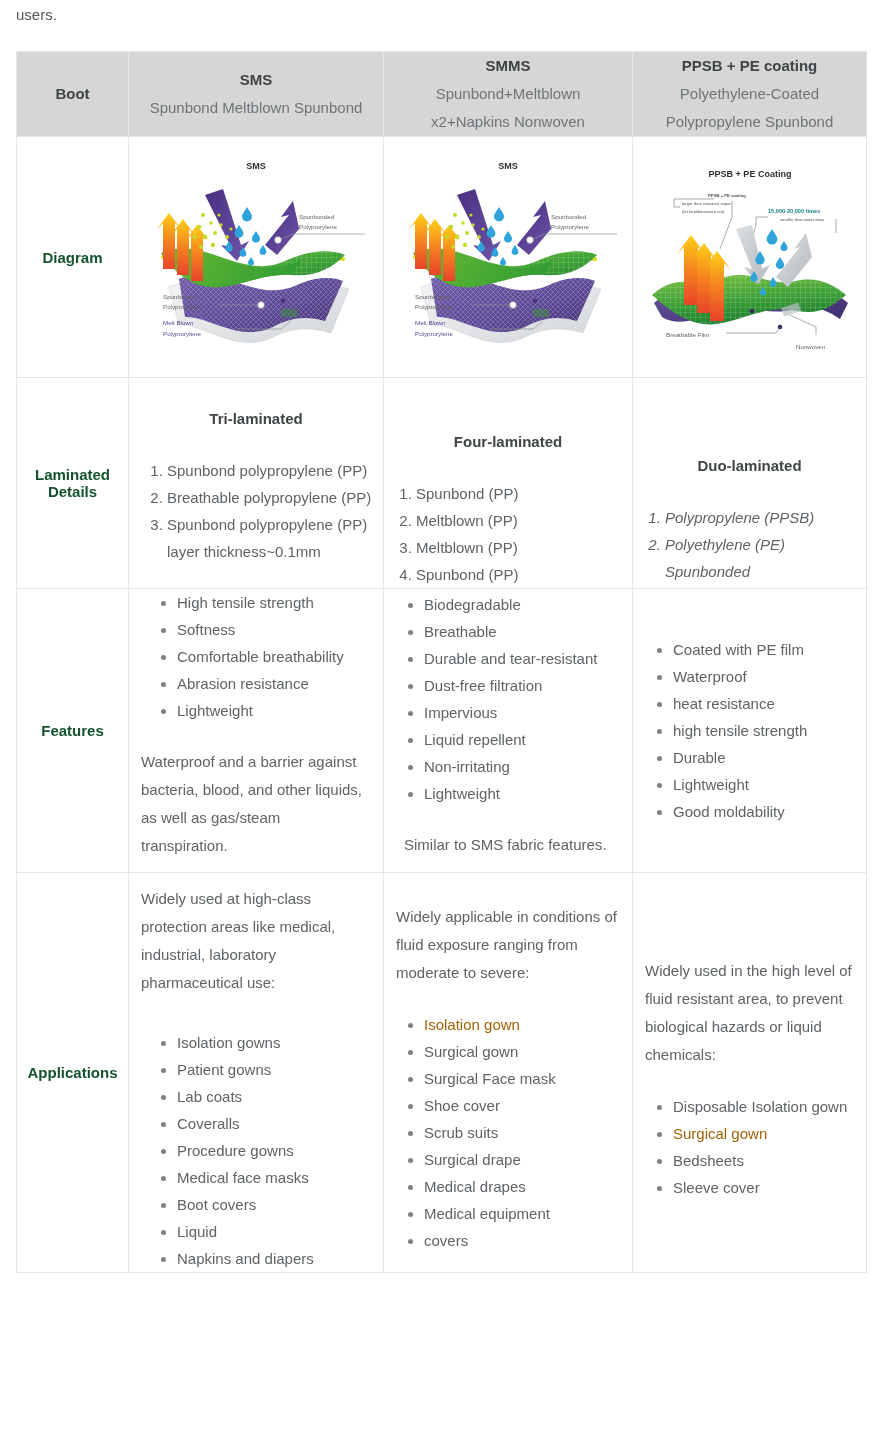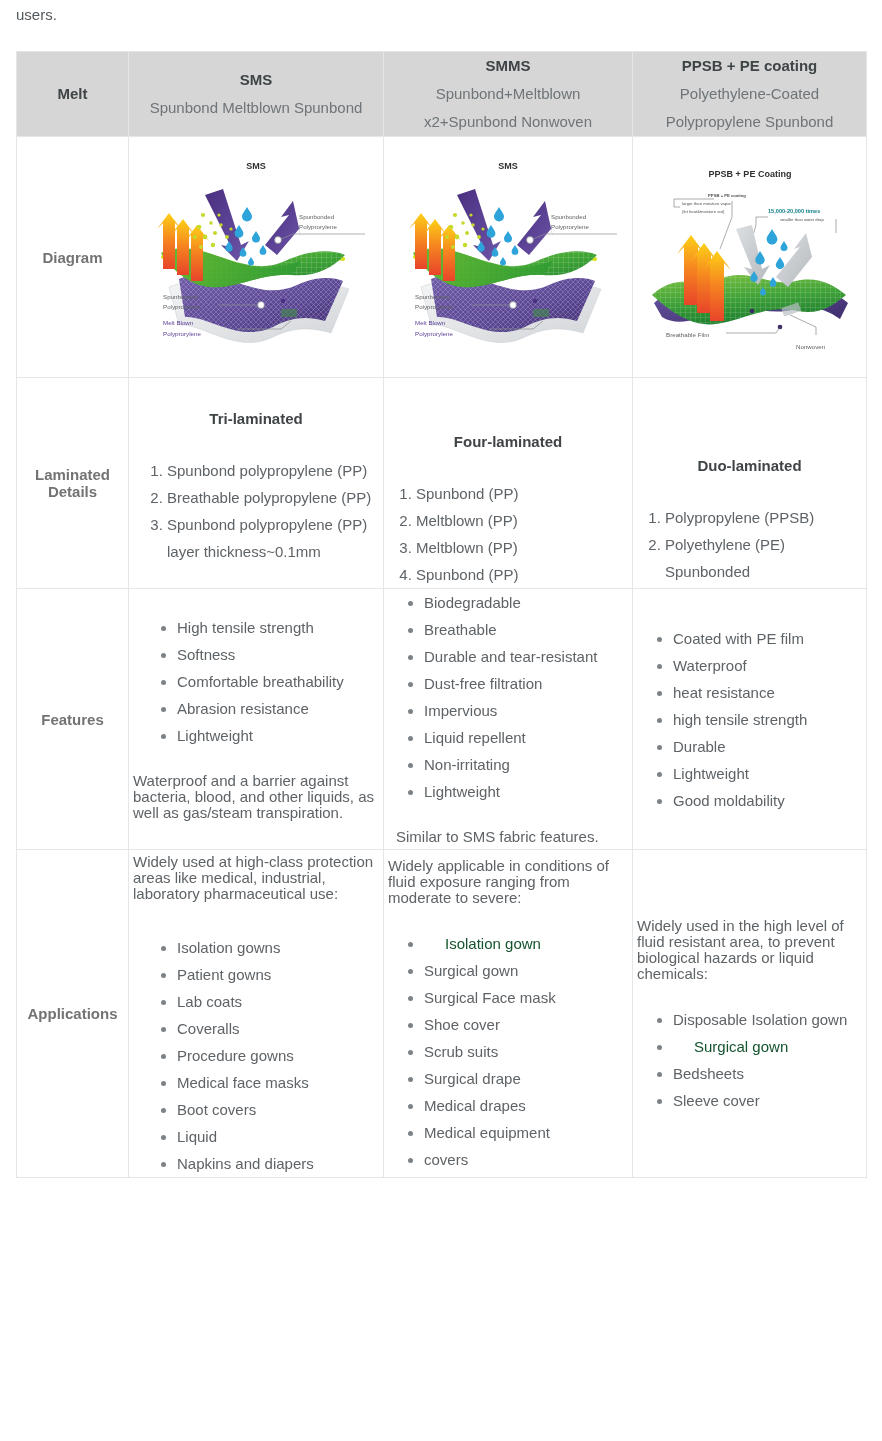--- a/index.html
+++ b/index.html
@@ -63,21 +63,21 @@
   .hdr-sub {
     font-weight: normal;
     font-size: 15px;
     color: #6e7478;
     line-height: 28px;
   }
   .row-label {
     text-align: center;
     font-weight: bold;
     font-size: 15px;
-    color: #737373;
+    color: #14532d;
     padding: 6px 4px;
   }
   td.cell {
     padding: 12px 14px 16px 14px;
     vertical-align: top;
     font-size: 15px;
     line-height: 27px;
     color: #5e6367;
   }
   td.cell.diagram-cell {
@@ -111,28 +111,27 @@
     padding-left: 48px;
     list-style: disc;
   }
   ul.bullets.tight { padding-left: 40px; }
   ul.bullets li {
     line-height: 27px;
     margin: 0;
   }
   ul.bullets li::marker { color: #7d8286; }
   .para {
-    line-height: 16px;
-    margin: 4px;
+    line-height: 28px;
+    margin: 12px;
   }
   .para.note { margin-top: 24px; }
   a.applink {
-    color: #14532d;
+    color: #a16207;
     text-decoration: none;
-    margin-left: 21px;
   }
 
   
   .diagram-svg { display: block; margin: 0 auto; }
   .dgm-title {
     font-size: 9px;
     font-weight: bold;
     fill: #2d2f31;
     font-family: "Liberation Sans", sans-serif;
   }
@@ -174,30 +173,30 @@
   <table class="comp">
     <colgroup>
       <col class="col-name">
       <col class="col-sms">
       <col class="col-smms">
       <col class="col-ppsb">
     </colgroup>
     <thead>
       <tr>
         <th>
-          <div class="hdr-title">Melt</div>
+          <div class="hdr-title">Boot</div>
         </th>
         <th>
           <div class="hdr-title">SMS</div>
           <div class="hdr-sub">Spunbond Meltblown Spunbond</div>
         </th>
         <th>
           <div class="hdr-title">SMMS</div>
           <div class="hdr-sub">Spunbond+Meltblown</div>
-          <div class="hdr-sub">x2+Spunbond Nonwoven</div>
+          <div class="hdr-sub">x2+Napkins Nonwoven</div>
         </th>
         <th>
           <div class="hdr-title">PPSB + PE coating</div>
           <div class="hdr-sub">Polyethylene-Coated</div>
           <div class="hdr-sub">Polypropylene Spunbond</div>
         </th>
       </tr>
     </thead>
     <tbody>
 
@@ -459,21 +458,21 @@
           <ol class="layers" style="padding-left:32px;">
             <li>Spunbond (PP)</li>
             <li>Meltblown (PP)</li>
             <li>Meltblown (PP)</li>
             <li>Spunbond (PP)</li>
           </ol>
         </td>
 
         <td class="cell">
           <div class="sub-head" style="margin-top:72px;">Duo-laminated</div>
-          <ol class="layers" style="padding-left:32px;">
+          <ol class="layers" style="padding-left:32px;font-style:italic;">
             <li>Polypropylene (PPSB)</li>
             <li>Polyethylene (PE) Spunbonded</li>
           </ol>
         </td>
       </tr>
 
       <tr>
         <td class="row-label">Features</td>
 
         <td class="cell">

